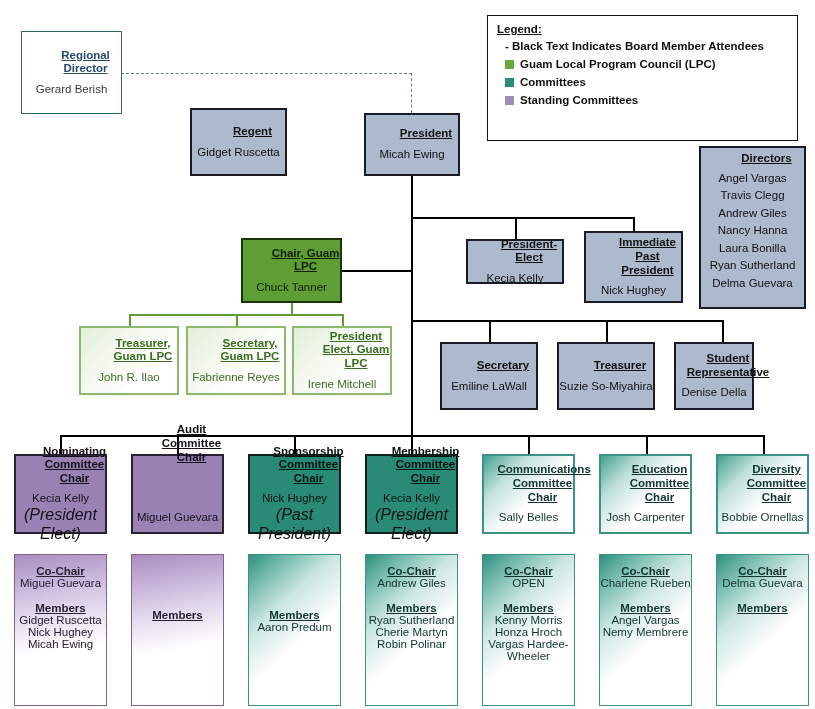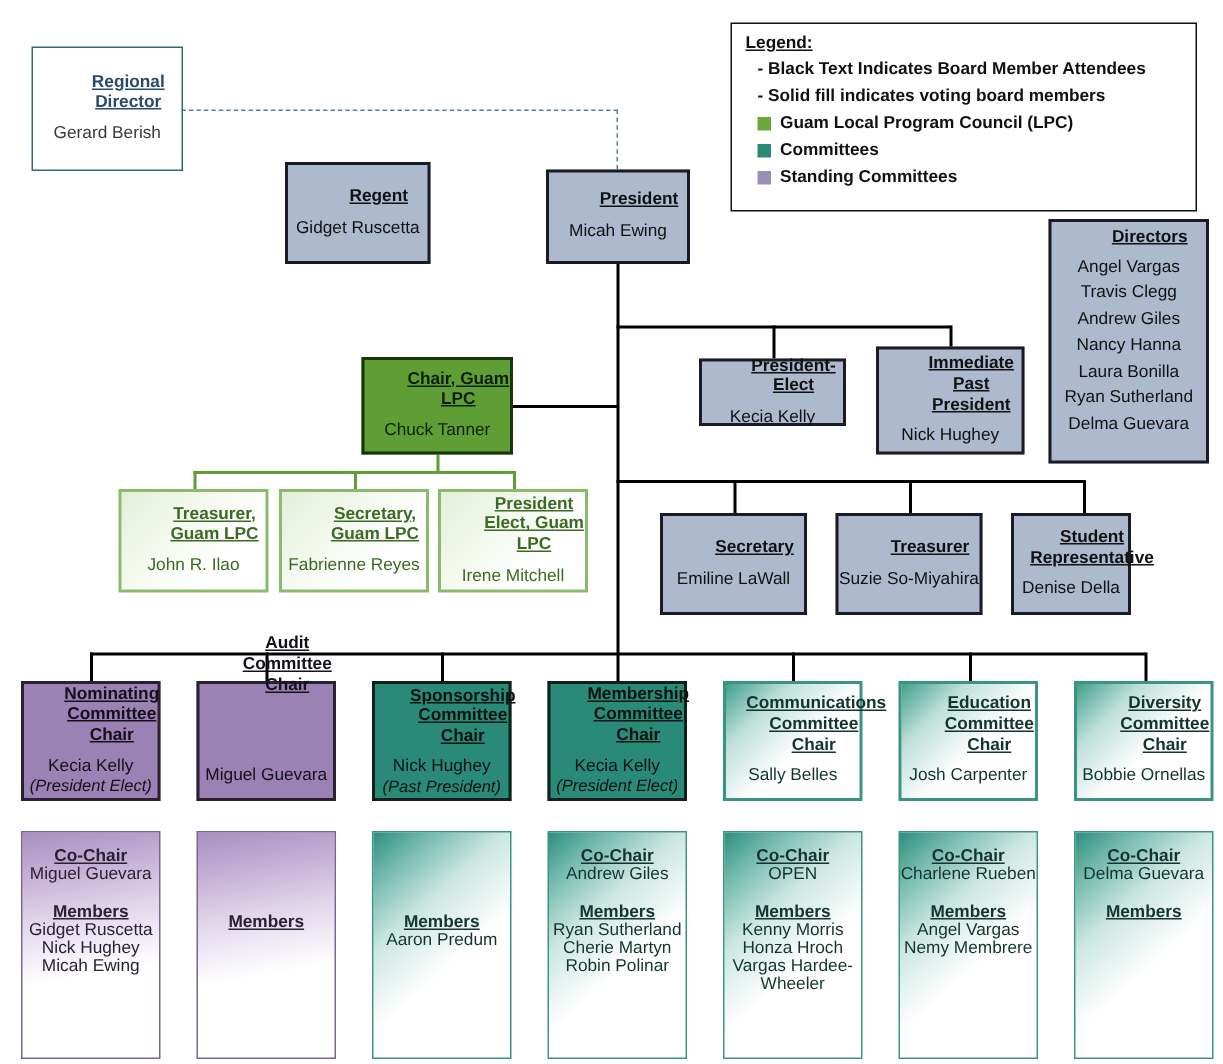--- a/index.html
+++ b/index.html
@@ -30,21 +30,21 @@
     font-size:11.5px;
     color:#111111;
     padding-left:28px;
   }
   .name{
     font-size:11.5px;
     color:#111111;
     margin-top:7px;
   }
   .sub{
-    font-size:11px;
+    font-size:16px;
     font-style:italic;
     color:#111111;
   }
   
   .bluebox{
     background:#adbace;
     border:2px solid #1b1b27;
   }
   
   .greenbox{
@@ -181,23 +181,20 @@
   <div class="g-v" style="left:291px;top:303px;height:12px;"></div>
   <div class="g-h" style="left:129px;top:314px;width:214px;"></div>
   <div class="g-v" style="left:129px;top:314px;height:12px;"></div>
   <div class="g-v" style="left:236px;top:314px;height:12px;"></div>
   <div class="g-v" style="left:342px;top:314px;height:12px;"></div>
 
   <div id="legend" style="left:487px;top:15px;width:311px;height:126px;">
     <div class="lg-title">Legend:</div>
     <div class="lg-row">
       <span>- Black Text Indicates Board Member Attendees</span>
-    </div>
-    <div class="lg-row">
-      <span>- Solid fill indicates voting board members</span>
     </div>
     <div class="lg-row">
       <span class="sw" style="background:#6aa83c;"></span>
       <span>Guam Local Program Council (LPC)</span>
     </div>
     <div class="lg-row">
       <span class="sw" style="background:#2a8a78;"></span>
       <span>Committees</span>
     </div>
     <div class="lg-row" style="margin-bottom:0;">
@@ -282,21 +279,21 @@
   <div class="box purplebox" style="left:14px;top:454px;width:93px;height:80px;">
     <div class="title" style="max-width:88px;text-align:center;">Nominating Committee Chair</div>
     <div class="name">Kecia Kelly</div>
     <div class="sub">(President Elect)</div>
   </div>
   <div class="box purplebox" style="left:131px;top:454px;width:93px;height:80px;gap:40px;">
     <div class="title" style="max-width:88px;">Audit Committee Chair</div>
     <div class="name">Miguel Guevara</div>
     <div class="sub"></div>
   </div>
-  <div class="box tealbox" style="left:248px;top:454px;width:93px;height:80px;justify-content:flex-end;">
+  <div class="box tealbox" style="left:248px;top:454px;width:93px;height:80px;">
     <div class="title" style="max-width:90px;">Sponsorship Committee Chair</div>
     <div class="name">Nick Hughey</div>
     <div class="sub">(Past President)</div>
   </div>
   <div class="box tealbox" style="left:365px;top:454px;width:93px;height:80px;">
     <div class="title" style="max-width:90px;">Membership Committee Chair</div>
     <div class="name">Kecia Kelly</div>
     <div class="sub">(President Elect)</div>
   </div>
   <div class="box tealoutline" style="left:482px;top:454px;width:93px;height:80px;">

